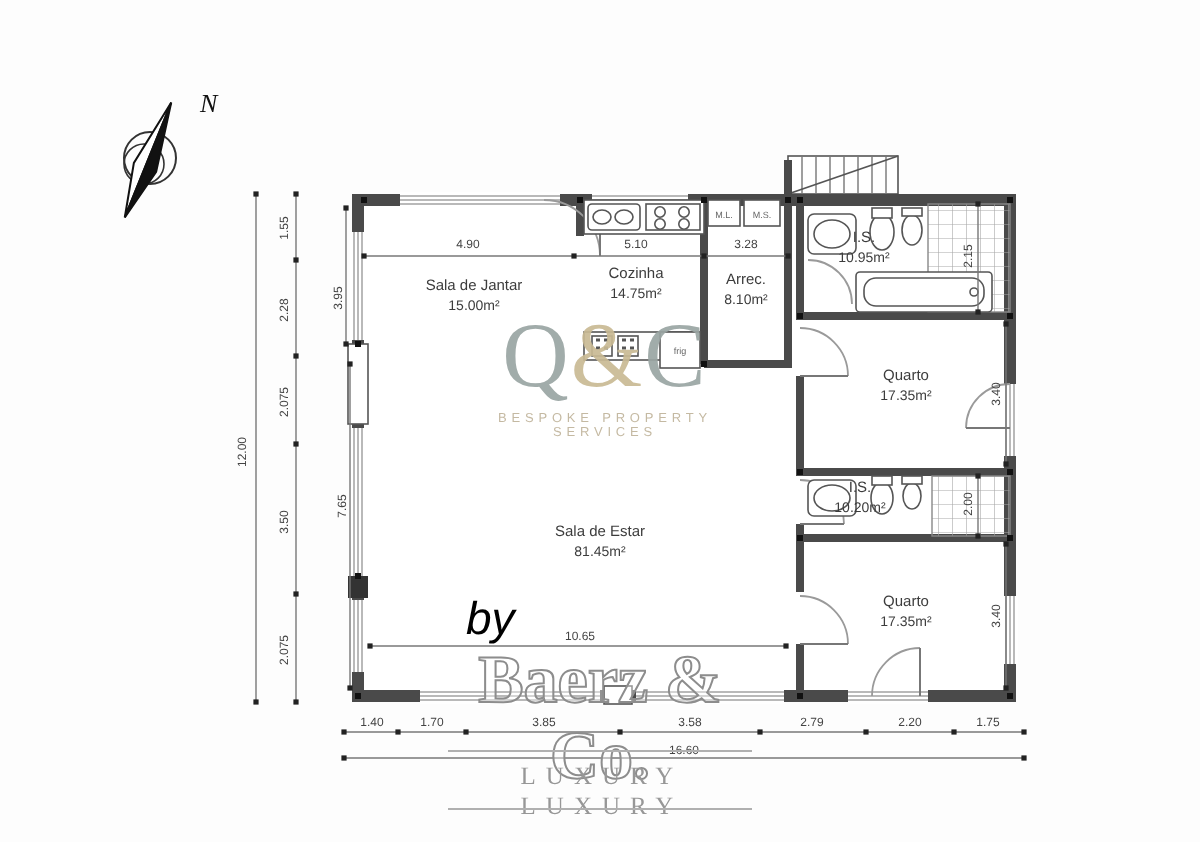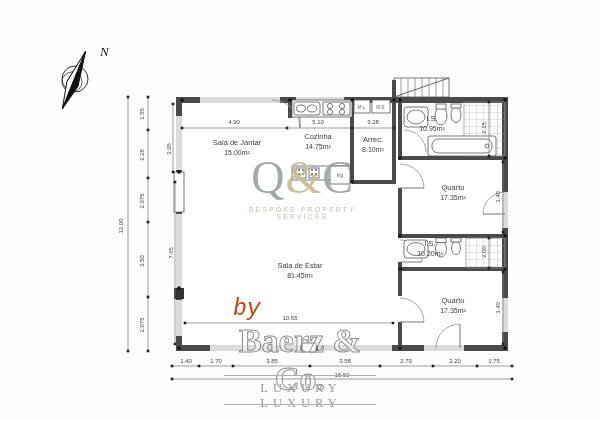--- a/index.html
+++ b/index.html
@@ -20,22 +20,22 @@
   .arc{stroke:#9a9a9a;stroke-width:0.9;fill:none;}
   .leaf{stroke:#777;stroke-width:1;}
   
   .wm{position:absolute;left:240px;top:156px;width:125px;text-align:center;
       font-family:"Liberation Serif",serif;opacity:0.92;pointer-events:none;}
   .wm-big{font-size:46px;line-height:44px;letter-spacing:1px;}
   .wm-q,.wm-c{color:#9aa5a3;}
   .wm-amp{color:#c9ba94;}
   .wm-sub{margin-top:6px;font-size:6.5px;letter-spacing:2.4px;color:#c0b49b;
           font-family:"Liberation Sans",sans-serif;}
-  .brand-by{position:absolute;left:233px;top:296px;font-family:Liberation Mono, monospace;
-            font-style:italic;font-size:23px;color:#c2410c;}
+  .brand-by{position:absolute;left:233px;top:296px;font-family:Liberation Sans, sans-serif;
+            font-style:italic;font-size:23px;color:#000000;}
   .brand-name{position:absolute;left:215px;top:322px;width:170px;text-align:center;
               font-family:"Liberation Serif",serif;font-size:34px;font-weight:bold;
               color:rgba(255,255,255,0.4);-webkit-text-stroke:1px #8d8d8d;}
   .brand-rule{position:absolute;left:224px;width:152px;height:0;border-top:1px solid #b0b0b0;}
   .rule-top{top:375px;}
   .rule-bottom{top:404px;}
   .brand-tag{position:absolute;left:220px;top:381px;width:162px;text-align:center;
              font-family:"Liberation Serif",serif;font-size:12.5px;letter-spacing:5px;
              color:#979797;}
 </style>

